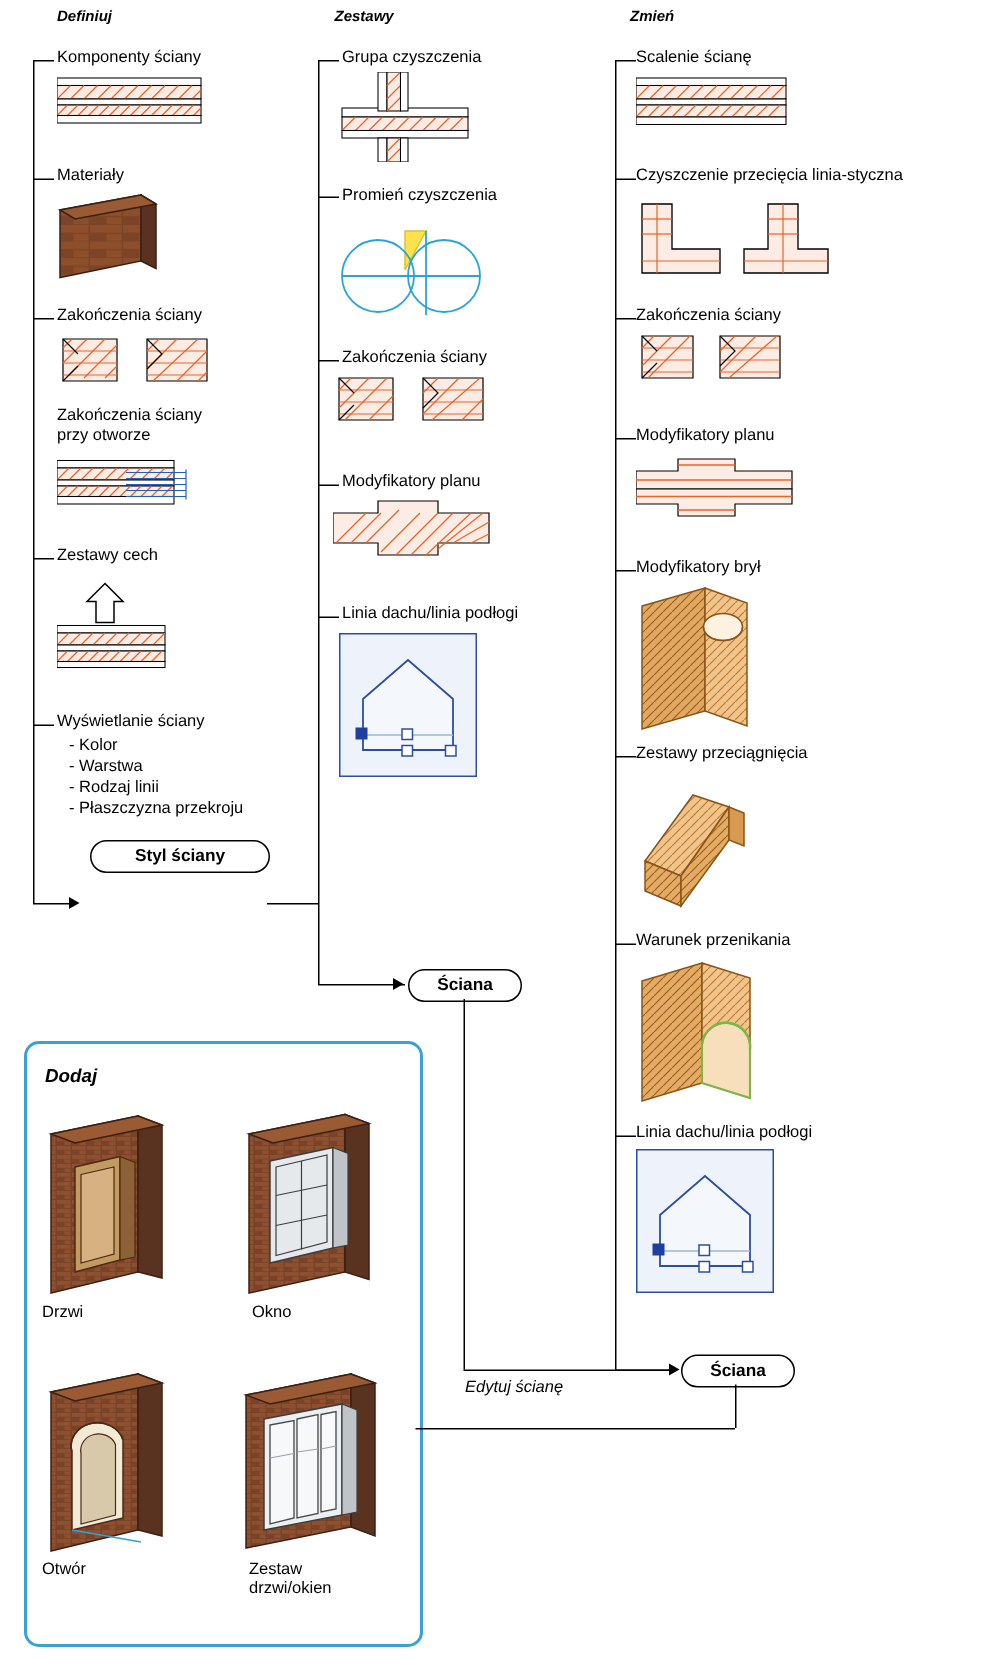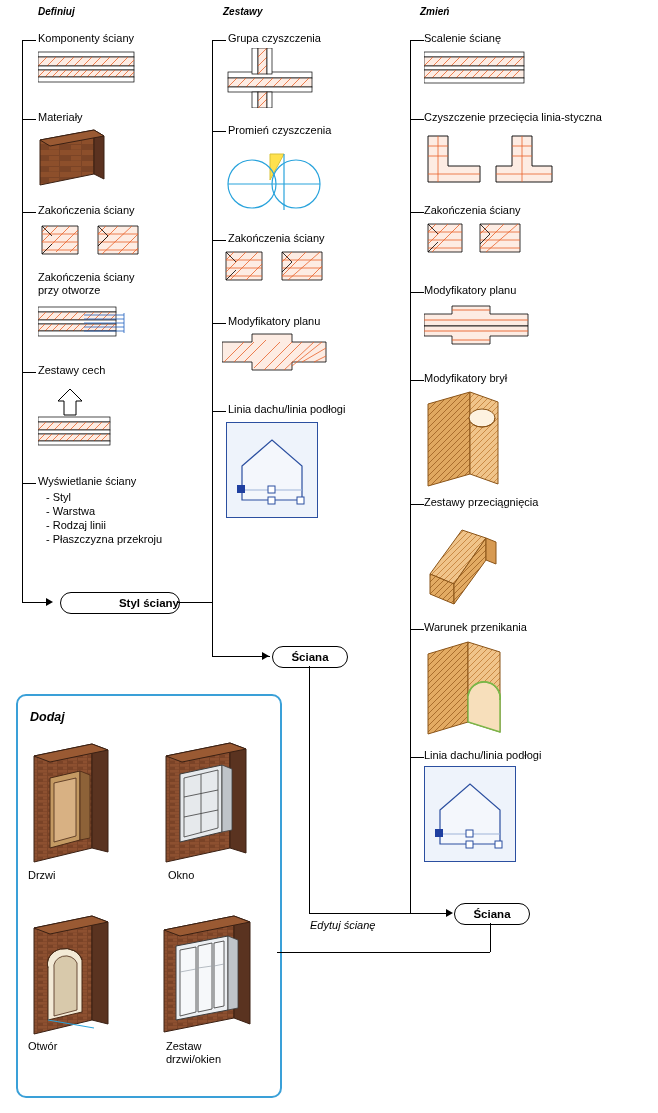--- a/index.html
+++ b/index.html
@@ -278,26 +278,26 @@
         <line x1="42" y1="56" x2="49" y2="49"></line>
           <line x1="49" y1="56" x2="56" y2="49"></line>
         <line x1="56" y1="56" x2="63" y2="49"></line>
           <line x1="63" y1="56" x2="70" y2="49"></line>
       </g>
       <rect x="0" y="56" width="72" height="4" fill="#fff" stroke="#000" stroke-width="0.7"></rect>
     </svg>
   </div>
 
   <div class="item-label" style="left:38px;top:475px;">Wyświetlanie ściany</div>
-  <div class="sub-label" style="left:46px;top:490px;">- Styl</div>
+  <div class="sub-label" style="left:46px;top:490px;">- Kolor</div>
   <div class="sub-label" style="left:46px;top:504px;">- Warstwa</div>
   <div class="sub-label" style="left:46px;top:518px;">- Rodzaj linii</div>
   <div class="sub-label" style="left:46px;top:532px;">- Płaszczyzna przekroju</div>
 
-  <div class="pill" style="left:60px;top:592px;width:118px;text-align:right;">Styl ściany</div>
+  <div class="pill" style="left:60px;top:560px;width:118px;">Styl ściany</div>
 
   <div class="hline" style="left:178px;top:602px;width:34px;"></div>
 
   <div class="vline" style="left:212px;top:40px;height:616px;"></div>
   <div class="hline" style="left:212px;top:40px;width:14px;"></div>
   <div class="hline" style="left:212px;top:131px;width:14px;"></div>
   <div class="hline" style="left:212px;top:240px;width:14px;"></div>
   <div class="hline" style="left:212px;top:323px;width:14px;"></div>
   <div class="hline" style="left:212px;top:411px;width:14px;"></div>
   <div class="hline" style="left:212px;top:656px;width:58px;"></div>

